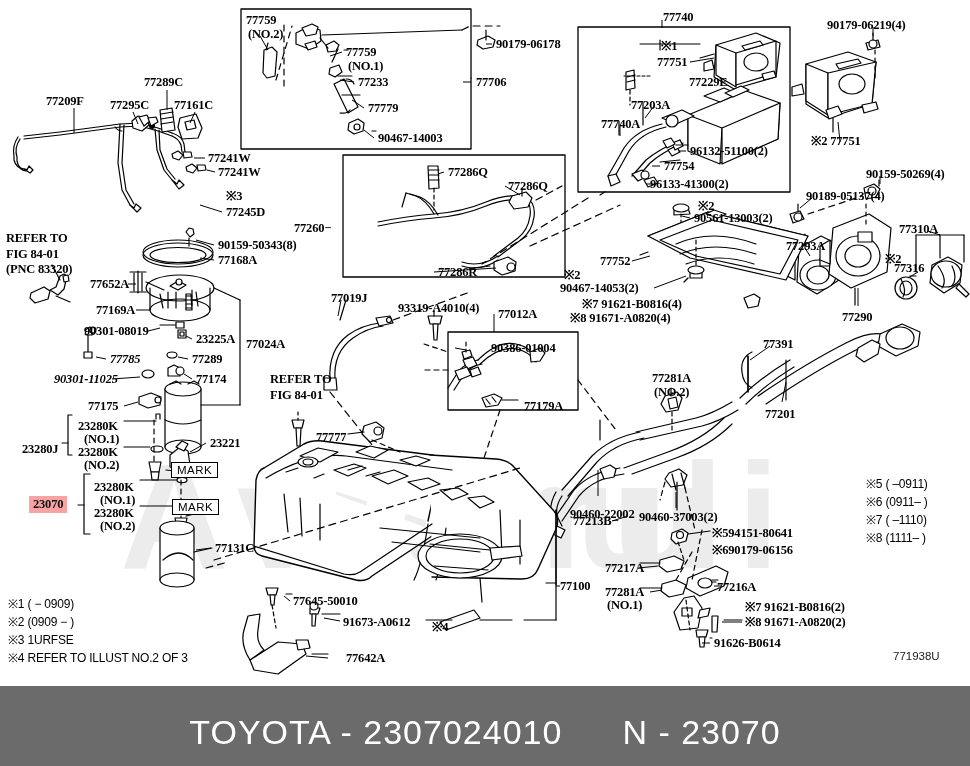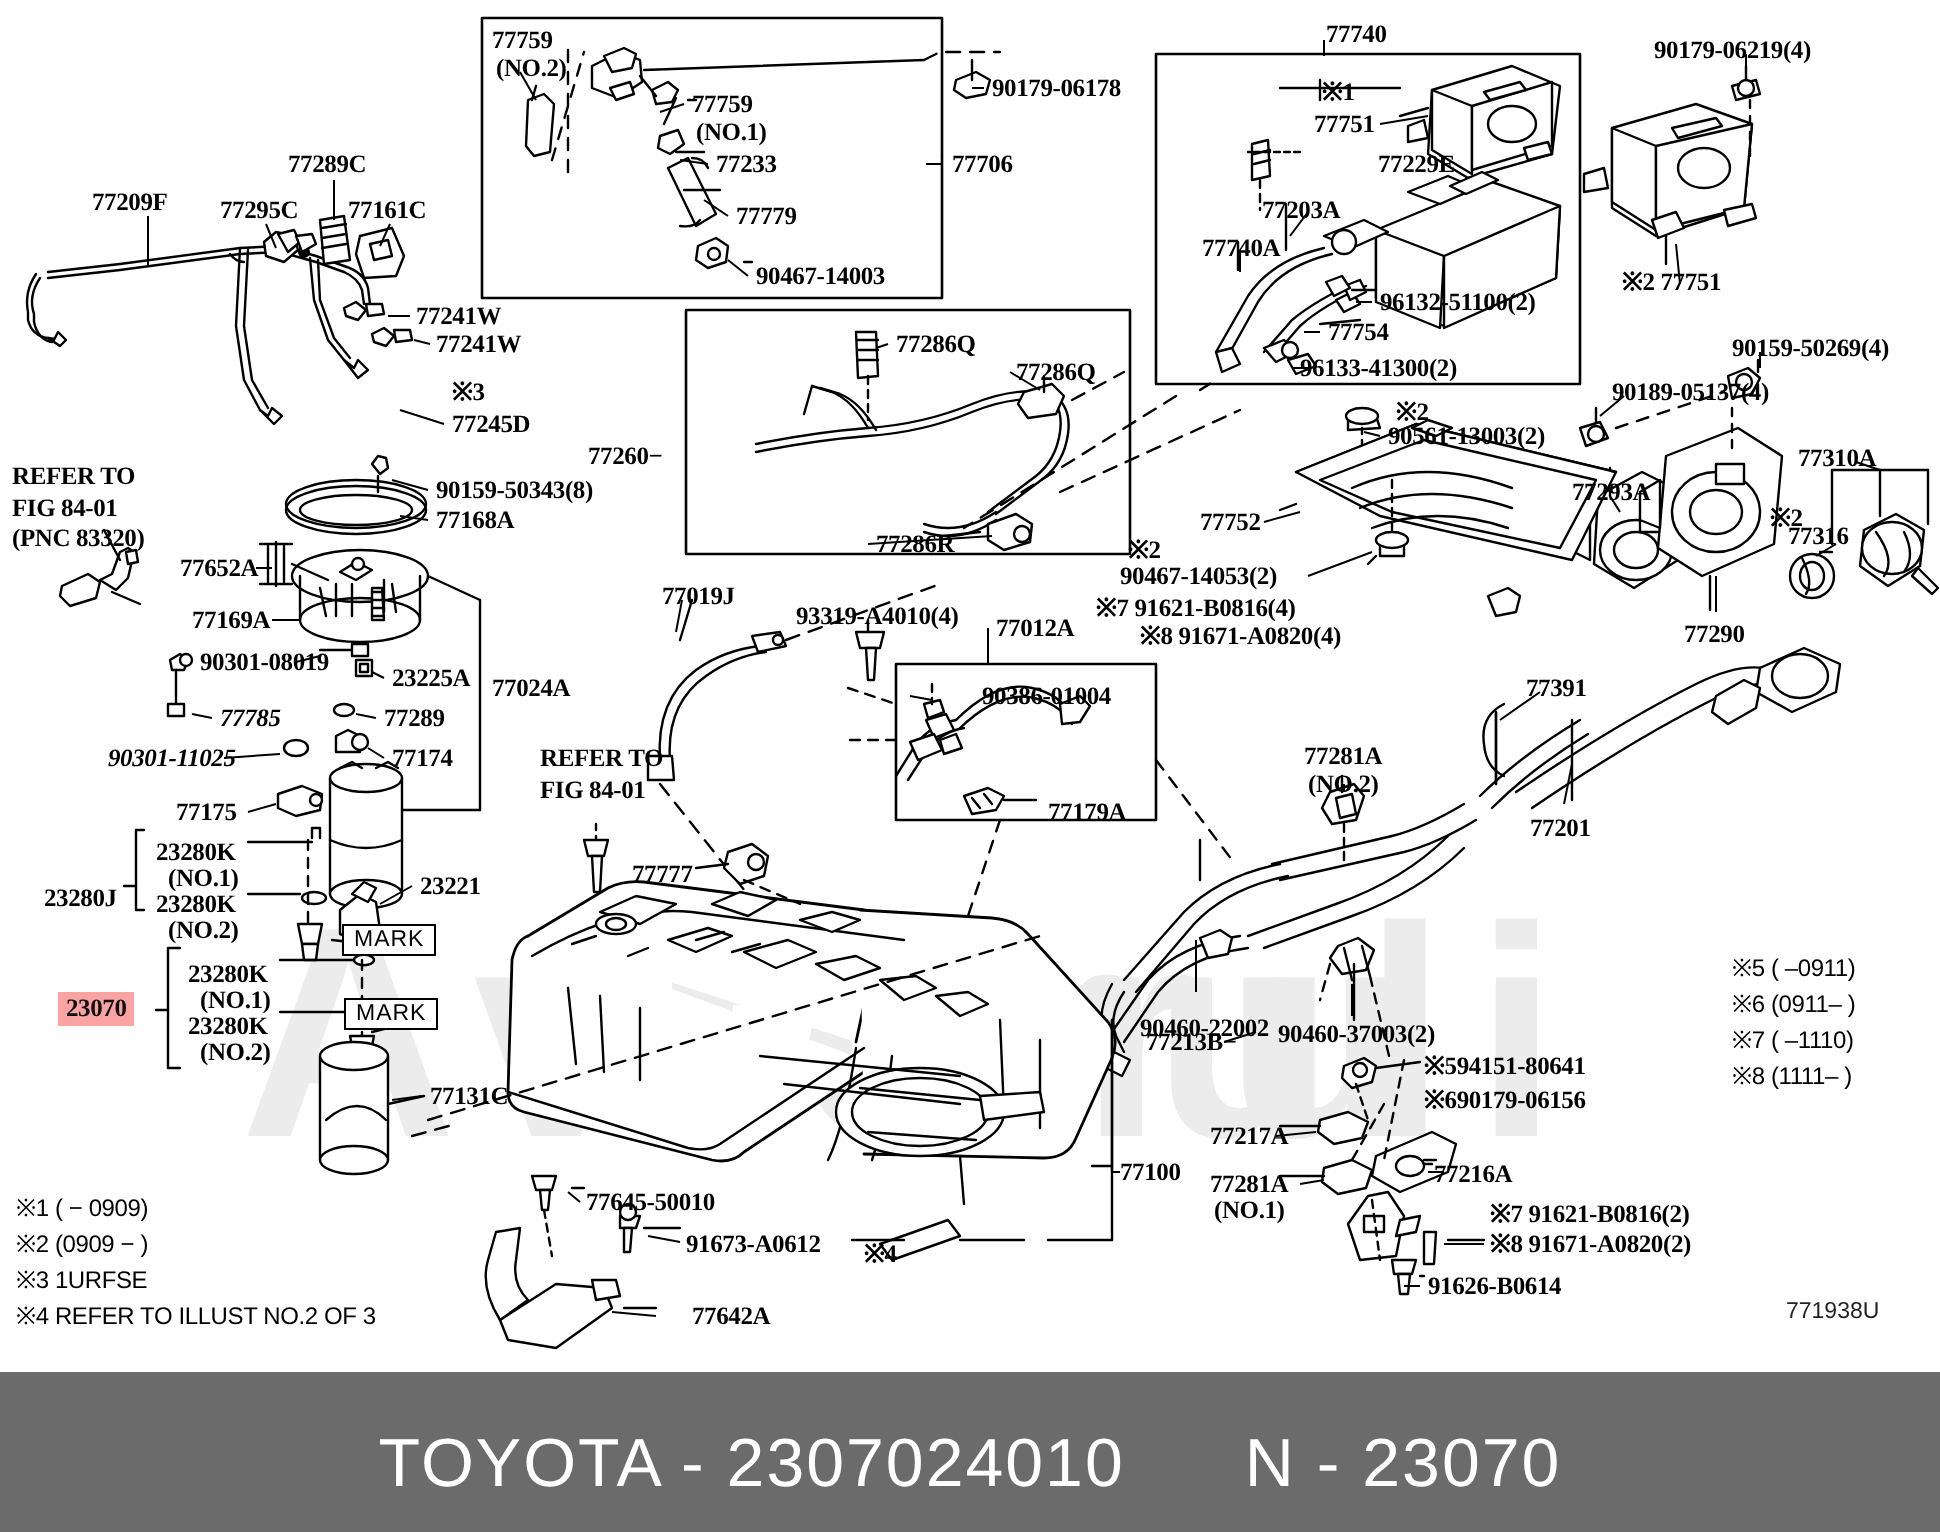--- a/index.html
+++ b/index.html
@@ -559,21 +559,21 @@
         <div class="lbl" style="left: 144px; top: 76px;">77289C</div>
         <div class="lbl" style="left: 174px; top: 99px;">77161C</div>
         <div class="lbl" style="left: 208px; top: 152px;">77241W</div>
         <div class="lbl" style="left: 218px; top: 166px;">77241W</div>
         <div class="lbl" style="left: 226px; top: 190px;">※3</div>
         <div class="lbl" style="left: 226px; top: 206px;">77245D</div>
         <div class="lbl" style="left: 218px; top: 239px;">90159-50343(8)</div>
         <div class="lbl" style="left: 218px; top: 254px;">77168A</div>
         <div class="lbl" style="left: 90px; top: 278px;">77652A</div>
         <div class="lbl" style="left: 96px; top: 304px;">77169A</div>
-        <div class="lbl" style="left: 84px; top: 325px; margin-left: 16px;">90301-08019</div>
+        <div class="lbl" style="left: 84px; top: 325px;">90301-08019</div>
         <div class="lbl" style="left: 196px; top: 333px;">23225A</div>
         <div class="lbl" style="left: 246px; top: 338px;">77024A</div>
         <div class="lbl" style="left: 110px; top: 353px; font-style: italic;">77785</div>
         <div class="lbl" style="left: 192px; top: 353px;">77289</div>
         <div class="lbl" style="left: 54px; top: 373px; font-style: italic;">90301-11025</div>
         <div class="lbl" style="left: 196px; top: 373px;">77174</div>
         <div class="lbl" style="left: 88px; top: 400px;">77175</div>
         <div class="lbl" style="left: 22px; top: 443px;">23280J</div>
         <div class="lbl" style="left: 78px; top: 420px;">23280K</div>
         <div class="lbl" style="left: 84px; top: 433px;">(NO.1)</div>
@@ -627,21 +627,21 @@
         <div class="lbl" style="left: 899px; top: 223px;">77310A</div>
         <div class="lbl" style="left: 786px; top: 240px;">77293A</div>
         <div class="lbl" style="left: 885px; top: 253px;">※2</div>
         <div class="lbl" style="left: 894px; top: 262px;">77316</div>
         <div class="lbl" style="left: 842px; top: 311px;">77290</div>
         <div class="lbl" style="left: 763px; top: 338px;">77391</div>
         <div class="lbl" style="left: 765px; top: 408px;">77201</div>
         <div class="lbl" style="left: 600px; top: 255px;">77752</div>
         <div class="lbl" style="left: 564px; top: 269px;">※2</div>
         <div class="lbl" style="left: 560px; top: 282px;">90467-14053(2)</div>
-        <div class="lbl" style="left: 548px; top: 298px; text-align: right;">※7 91621-B0816(4)</div>
+        <div class="lbl" style="left: 582px; top: 298px; text-align: right;">※7 91621-B0816(4)</div>
         <div class="lbl" style="left: 570px; top: 312px;">※8 91671-A0820(4)</div>
         <div class="lbl" style="left: 652px; top: 372px;">77281A</div>
         <div class="lbl" style="left: 654px; top: 386px;">(NO.2)</div>
         <div class="lbl" style="left: 570px; top: 489px; margin-top: 19px;">90460-22002</div>
         <div class="lbl" style="left: 573px; top: 515px;">77213B−</div>
         <div class="lbl" style="left: 639px; top: 511px;">90460-37003(2)</div>
         <div class="lbl" style="left: 712px; top: 527px;">※594151-80641</div>
         <div class="lbl" style="left: 712px; top: 544px;">※690179-06156</div>
         <div class="lbl" style="left: 605px; top: 562px; text-align: right;">77217A</div>
         <div class="lbl" style="left: 605px; top: 586px;">77281A</div>

